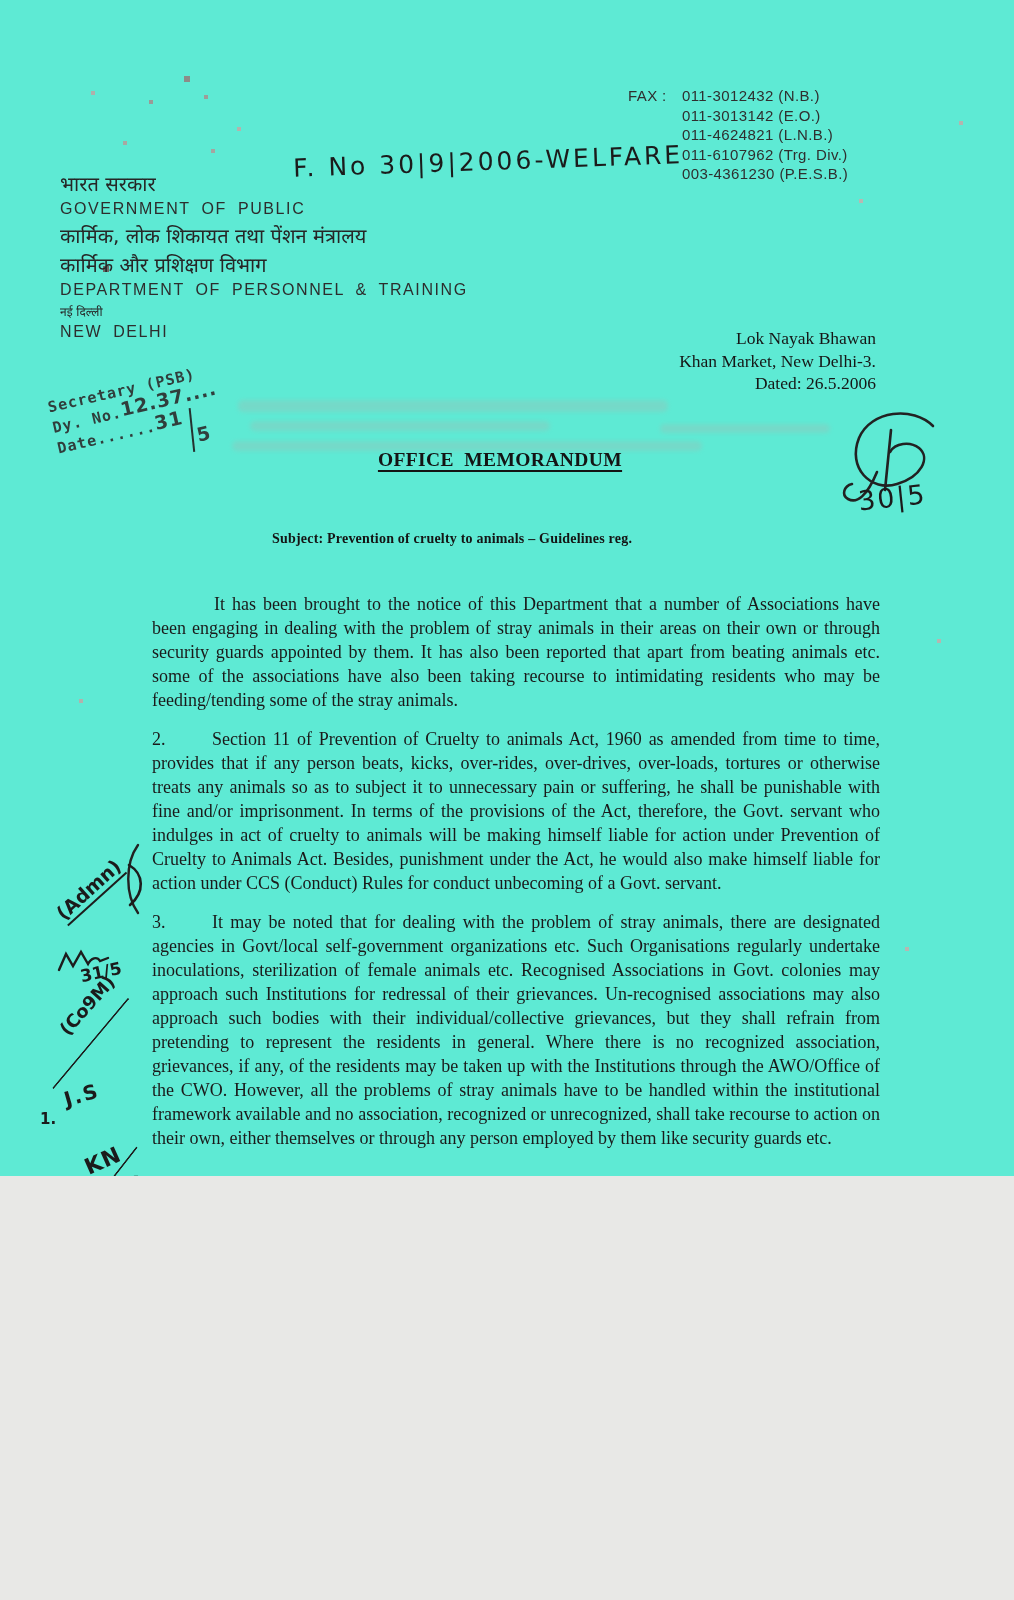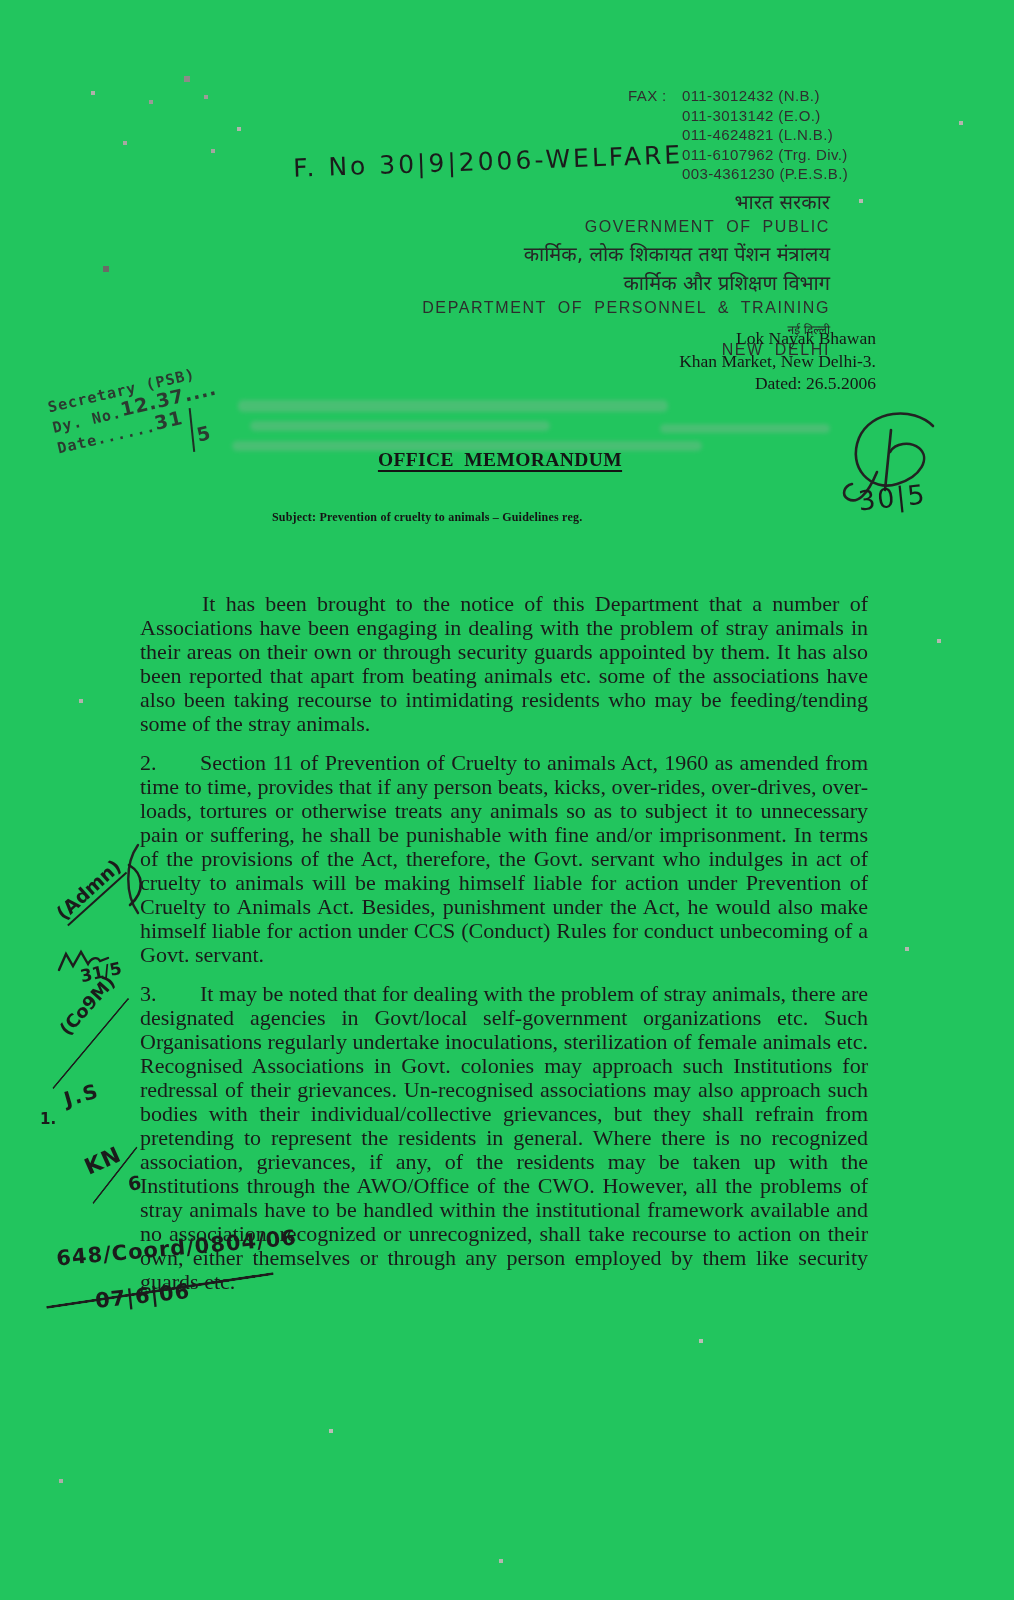--- a/index.html
+++ b/index.html
@@ -1,31 +1,31 @@
 <!DOCTYPE html>
 <html><head>
 <meta charset="utf-8">
 <style>
   html,body{margin:0;padding:0;background:#e8e8e6;}
   .page{
-    position:relative;width:1014px;height:1600px;margin:0 auto;
-    background:#22c55e;overflow:hidden;
+    position:relative;width:1014px;height:1176px;margin:0 auto;
+    background:#5eead4;overflow:hidden;
     font-family:"Liberation Serif", serif;color:#1e1e1e;
   }
   
   .fax-block{position:absolute;left:628px;top:86px;display:flex;
     font-family:"Liberation Sans", sans-serif;font-size:15px;line-height:19.5px;color:#2f2f2f;letter-spacing:.4px;}
   .fax-label{width:54px;}
   .fax-lines div{white-space:nowrap;}
   
   .hw{font-family:"DejaVu Sans", sans-serif;color:#1b1b1b;font-weight:600;}
   .file-no{position:absolute;left:293px;top:147px;font-size:25px;letter-spacing:3px;
     transform:rotate(-2deg);font-weight:500;}
   
-  .gov-header{position:absolute;left:60px;top:186px;width:770px;text-align:right;}
+  .gov-header{position:absolute;left:60px;top:168px;width:770px;text-align:left;}
   .gov-header .hi{font-family:"DejaVu Sans", sans-serif;font-size:20px;color:#262626;margin:2px 0;}
   .gov-header .en{font-family:"Liberation Sans", sans-serif;font-size:16px;color:#2d2d2d;
     letter-spacing:1.6px;word-spacing:5px;margin:3px 0 4px;}
   .gov-header .hi.small{font-size:12px;}
   
   .addr-block{position:absolute;right:138px;top:327px;text-align:right;font-size:17.5px;line-height:22.5px;color:#161616;}
   
   .stamp{position:absolute;left:46px;top:398px;transform:rotate(-13deg);transform-origin:left top;
     font-family:"DejaVu Sans Mono", monospace;font-size:15px;font-weight:700;color:#2c2c2c;
     letter-spacing:1px;opacity:.9;width:210px;}
@@ -36,23 +36,23 @@
   
   .ghost{position:absolute;background:#b0b0ac;opacity:.28;filter:blur(2.2px);border-radius:5px;}
   
   .memo-title{position:absolute;left:0;right:14px;top:449px;text-align:center;
     font-size:19.5px;font-weight:800;letter-spacing:.4px;word-spacing:5px;
     text-decoration:underline;text-decoration-thickness:2.2px;text-underline-offset:4px;color:#141414;}
   
   .sig{position:absolute;left:833px;top:410px;}
   .sig-note{position:absolute;left:858px;top:482px;font-size:27px;transform:rotate(-6deg);letter-spacing:2px;font-weight:500;}
   
-  .subject{position:absolute;left:272px;top:510px;font-size:12px;font-weight:700;color:#141414;letter-spacing:.2px;}
+  .subject{position:absolute;left:272px;top:531px;font-size:14px;font-weight:700;color:#141414;letter-spacing:.2px;}
   
-  .body-col{position:absolute;left:140px;top:592px;width:728px;font-size:22px;line-height:24px;text-align:justify;color:#1a1a1a;}
+  .body-col{position:absolute;left:152px;top:592px;width:728px;font-size:18px;line-height:24px;text-align:justify;color:#1a1a1a;}
   .body-col p{margin:0 0 15px;}
   .indent{text-indent:62px;}
   .pnum{display:inline-block;width:60px;text-indent:0;}
   
   .mn{position:absolute;white-space:nowrap;}
   .stroke{position:absolute;height:0;border-top:2.5px solid #1d1d1d;transform-origin:left top;border-radius:2px;}
   .speck{position:absolute;left:0;top:0;width:2px;height:2px;background:transparent;
     box-shadow:150px 101px 0 1px #9a9a96, 212px 150px 0 1px #a5a5a0, 92px 92px 0 1px #b0b0aa,
       124px 142px 0 1px #a8a8a2, 105px 268px 0 2px #6a6a66, 238px 128px 0 1px #b3b3ad,
       960px 122px 0 1px #b4b4ae, 938px 640px 0 1px #b6b6b0, 80px 700px 0 1px #b2b2ac,

